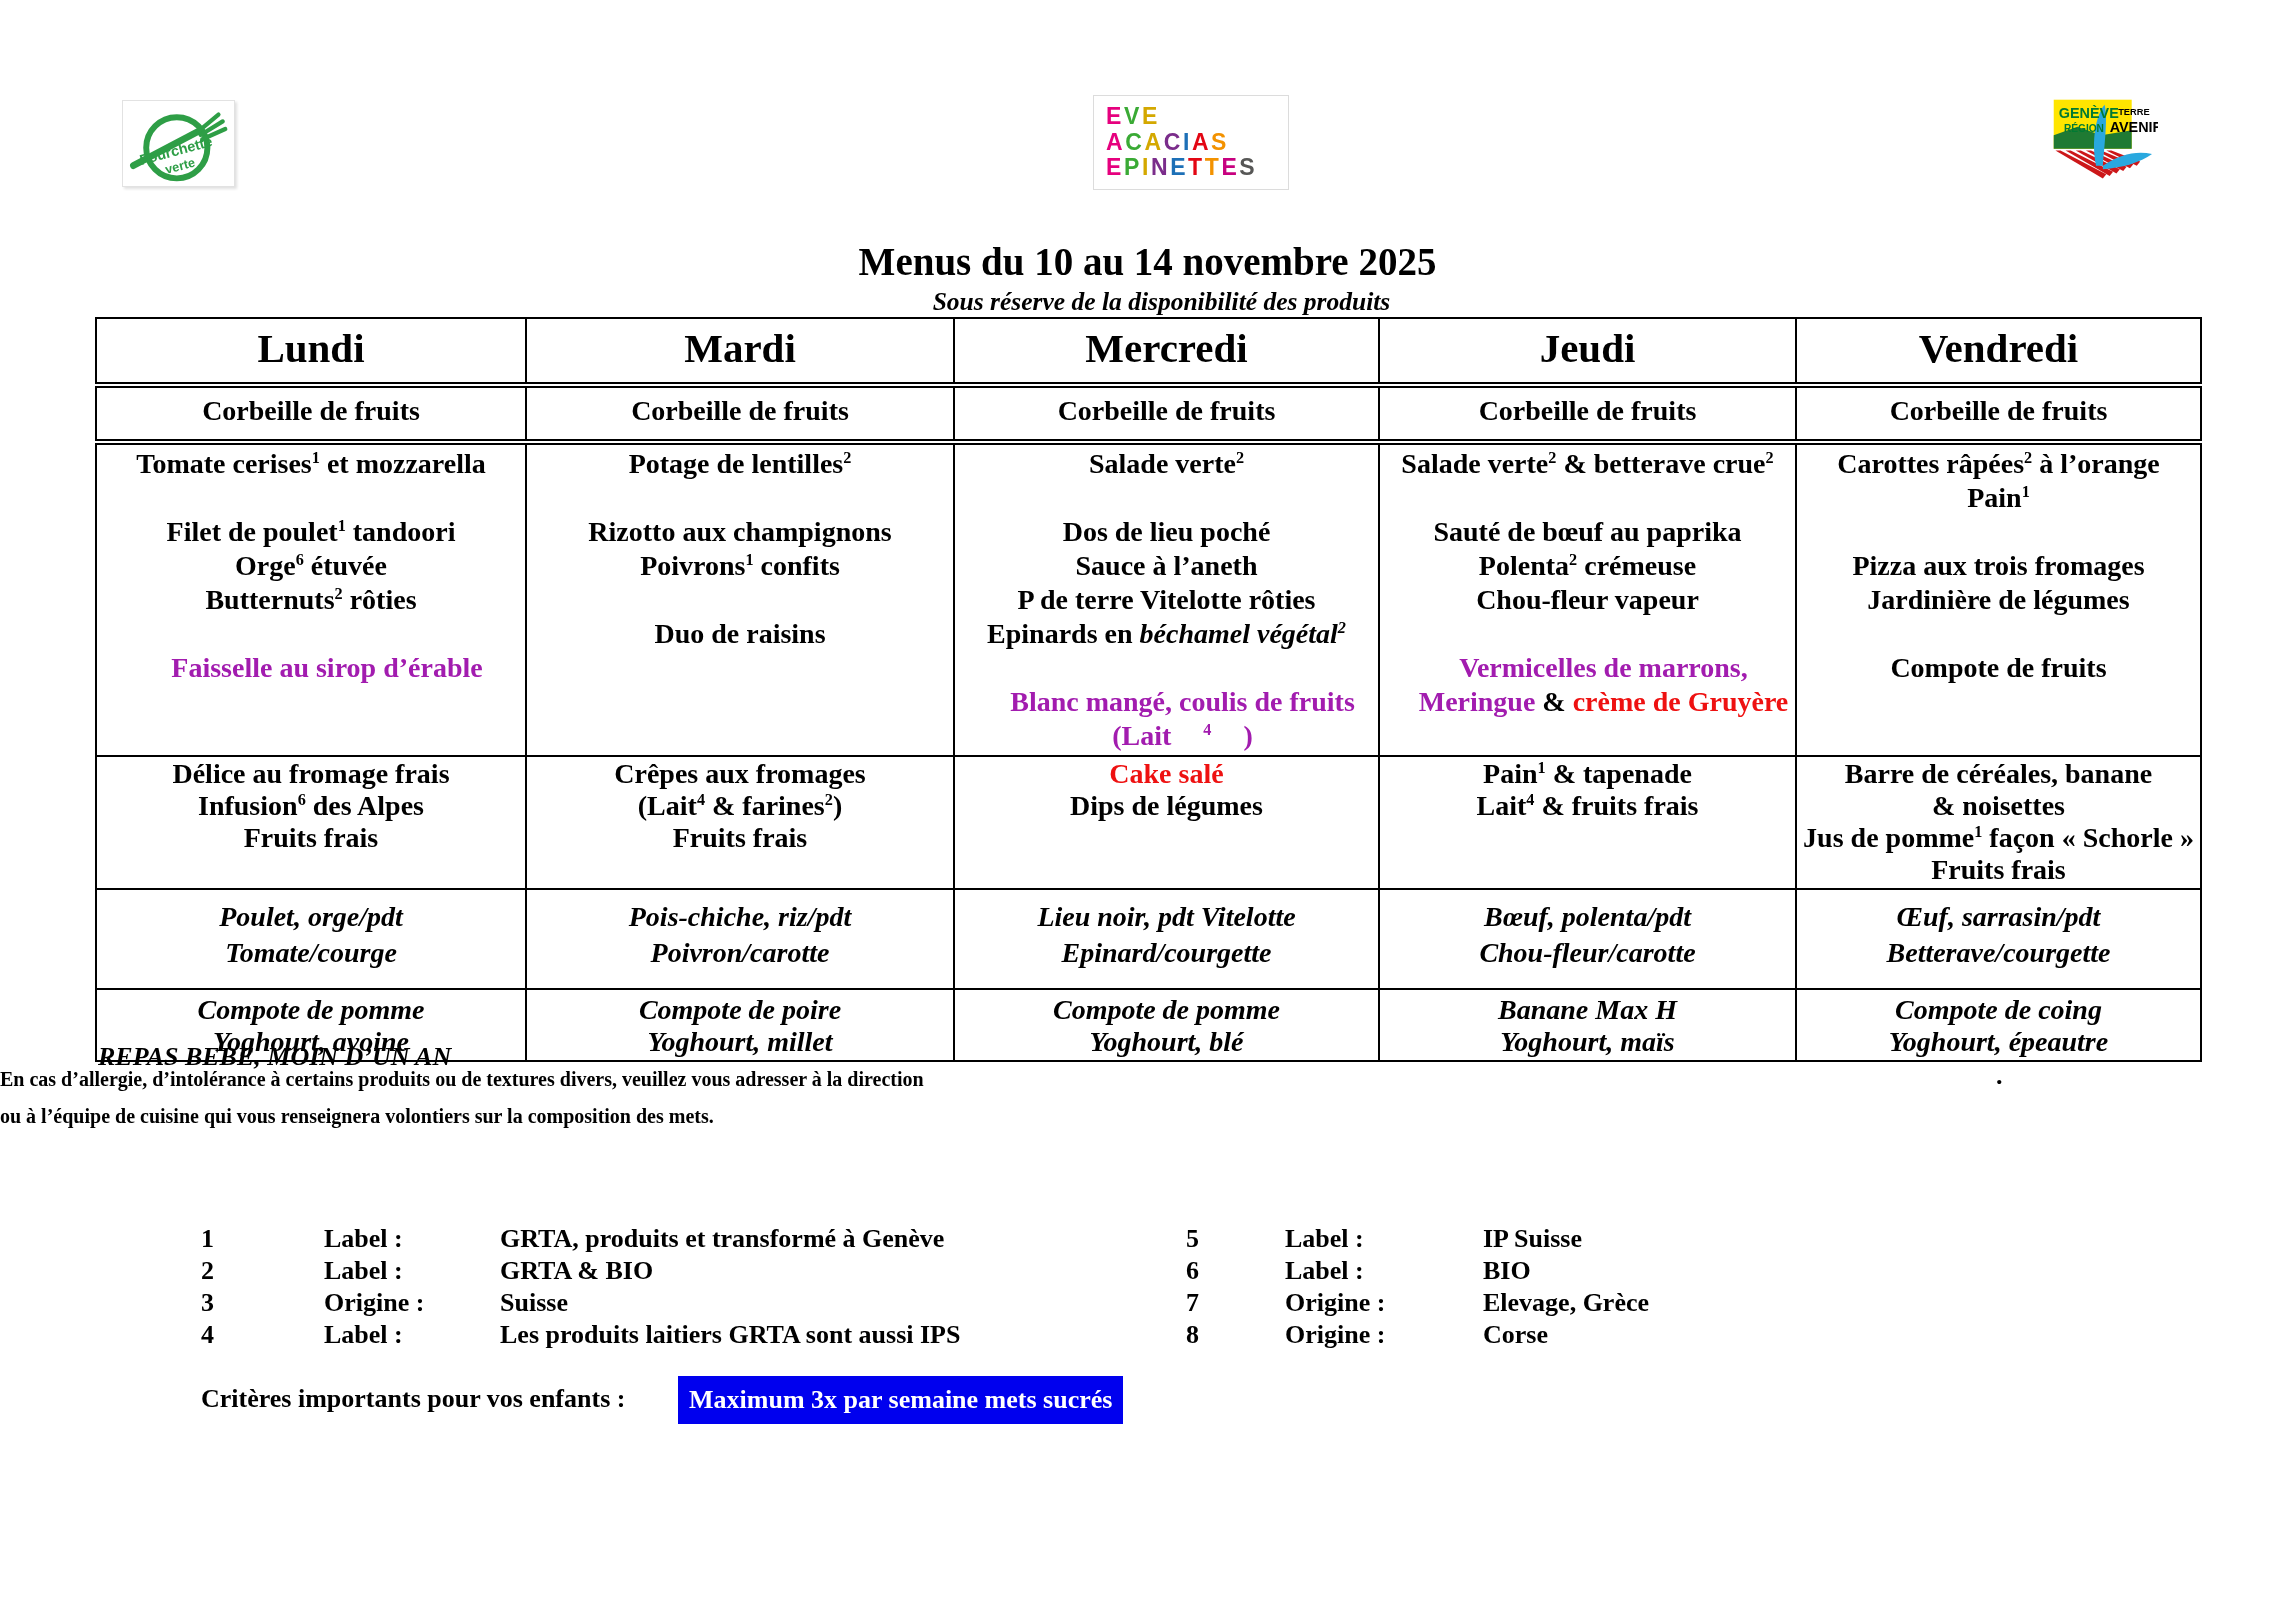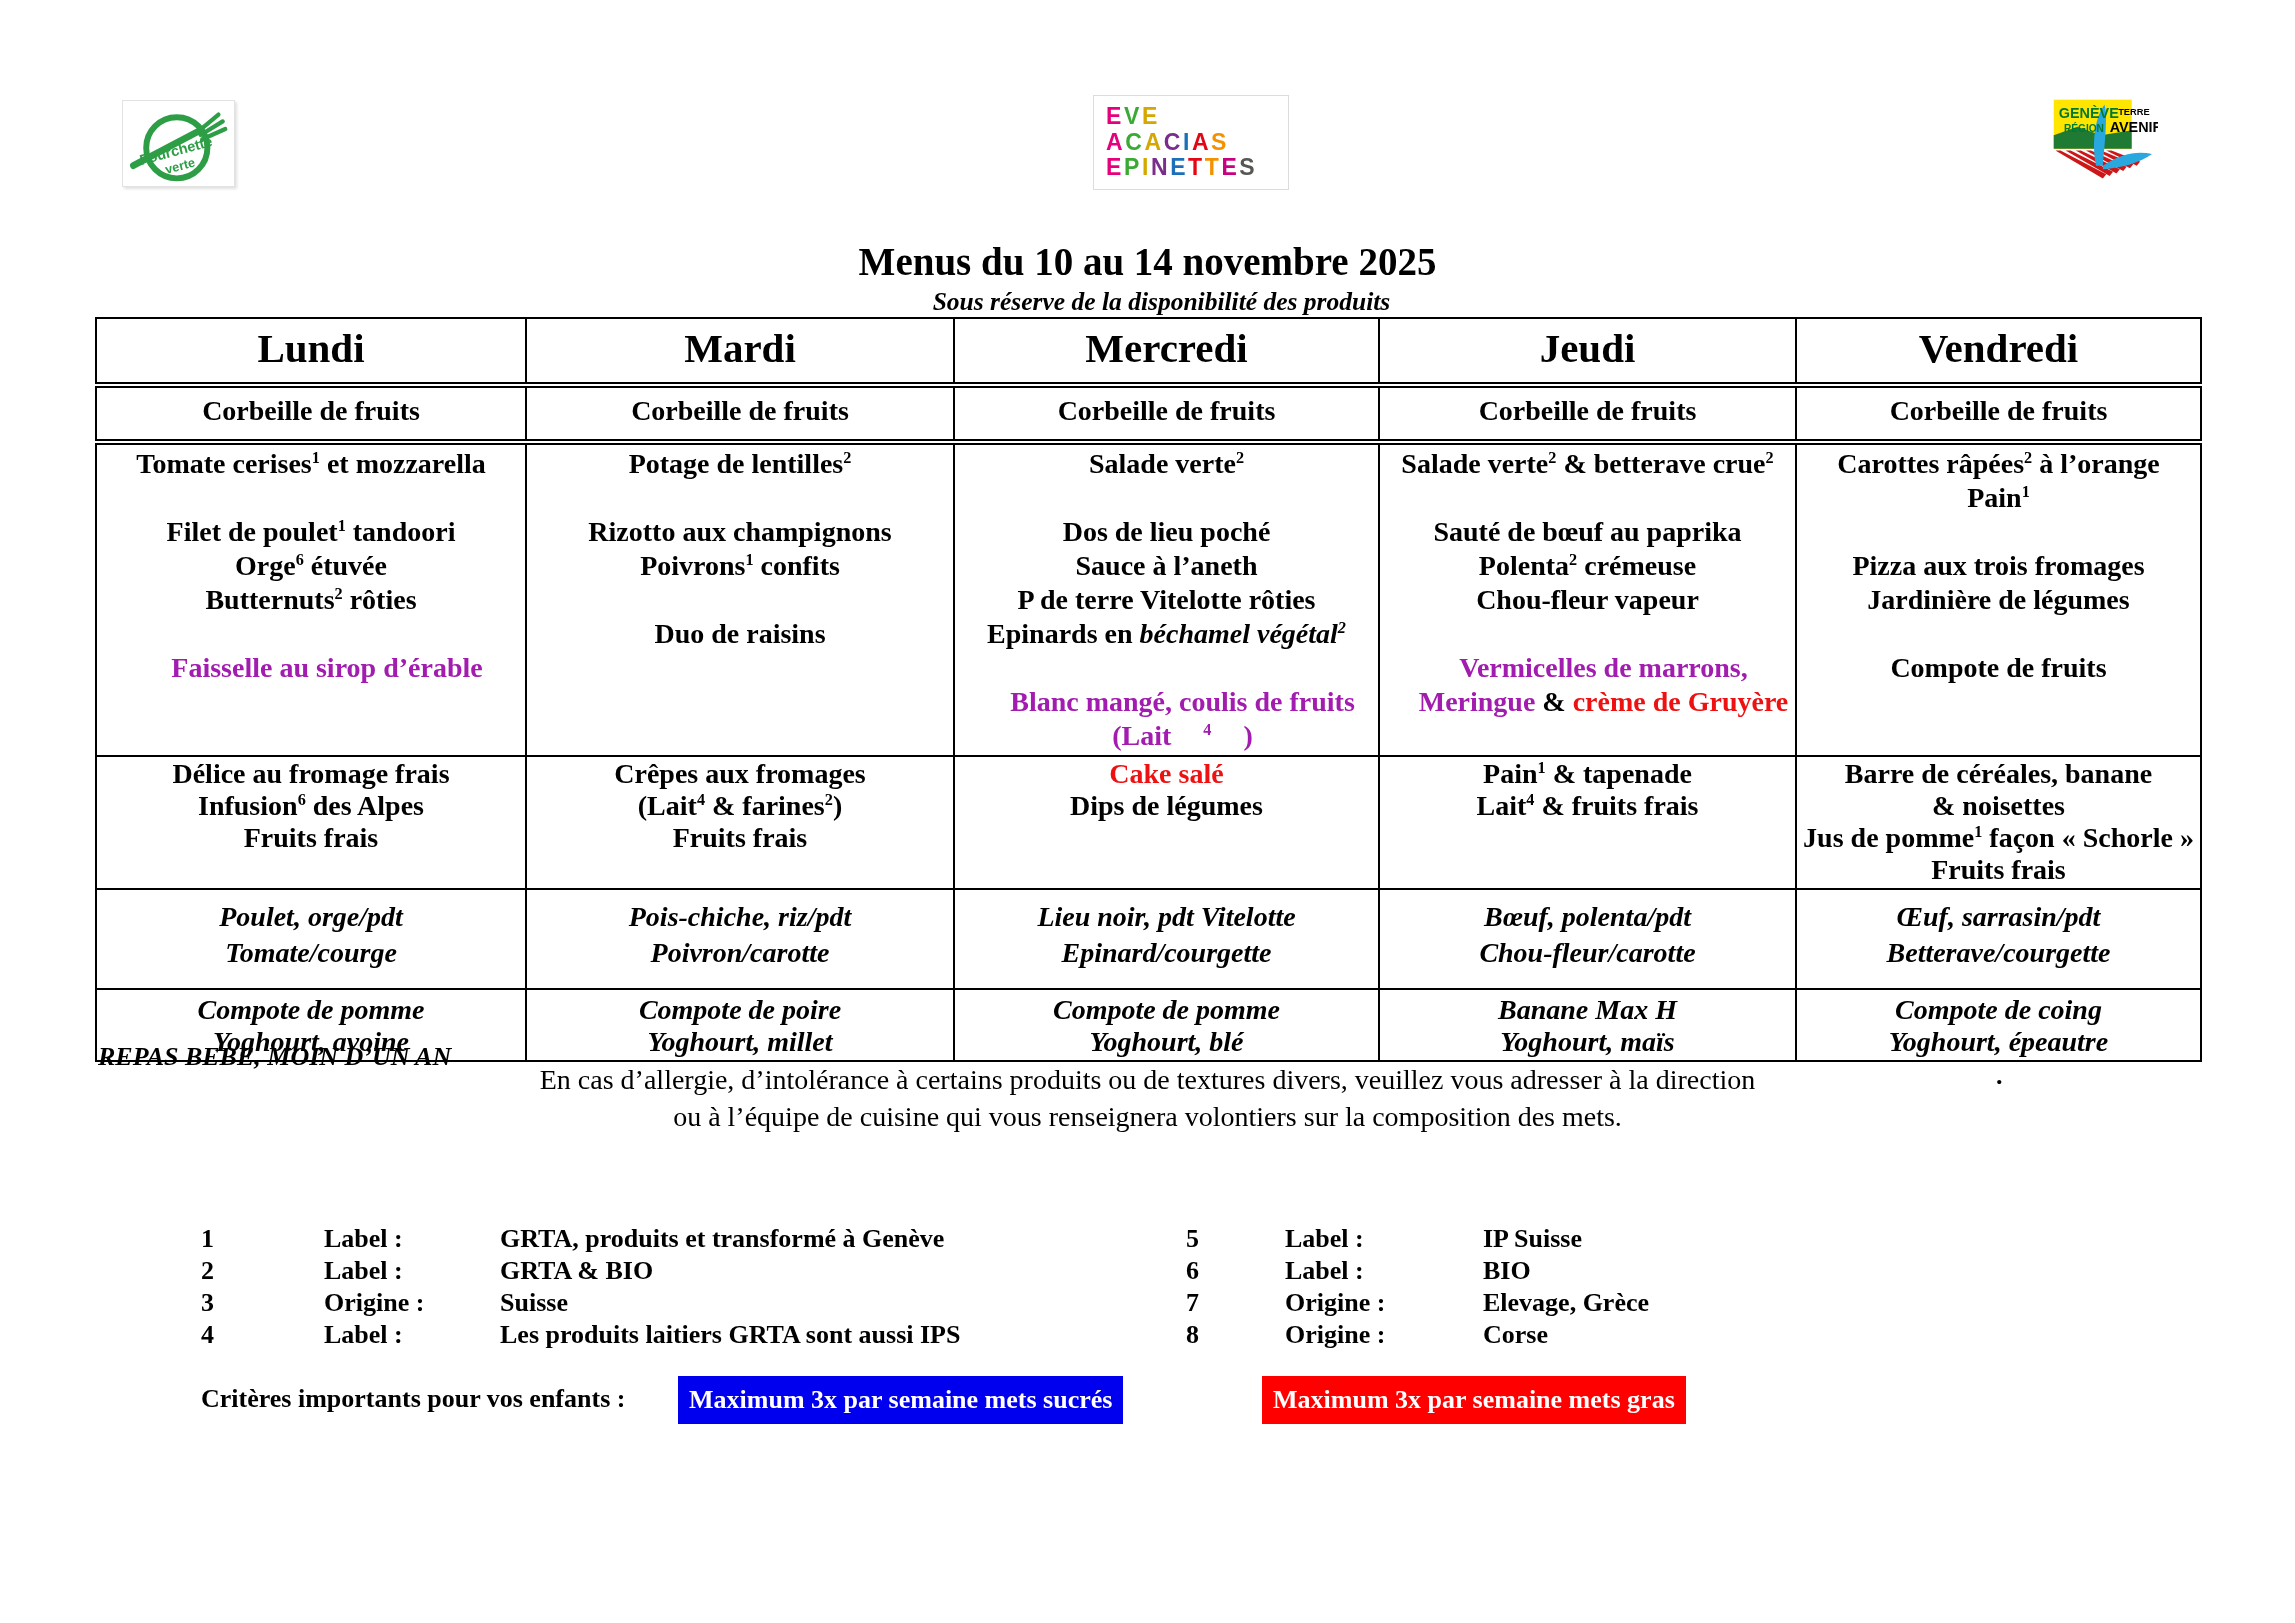--- a/index.html
+++ b/index.html
@@ -32,21 +32,21 @@
   tr.r-bebe td{height:60px;font-size:28px;font-style:italic;padding-top:4px;}
   tr.r-bebe .line{line-height:32px;min-height:32px;}
   sup{font-size:0.58em;line-height:0;}
   .c-blue{color:#a21caf;margin-left:32px;}
   .c-red{color:#EE1111;}
   .c-black{color:#000;}
   .it{font-style:italic;}
 
   
   .repas-bebe{position:absolute;left:98px;top:1042px;font-size:26px;font-weight:bold;font-style:italic;}
-  .allergy{position:absolute;left:0;right:0;top:1061px;text-align:center;font-size:28px;font-weight:normal;line-height:37px;}
+  .allergy{position:absolute;left:0;right:0;top:1061px;text-align:left;font-size:20px;font-weight:bold;line-height:37px;}
   .lone-dot{position:absolute;left:1996px;top:1061px;font-size:26px;font-weight:bold;}
   .bakery{position:absolute;left:0;right:0;top:1161px;text-align:center;font-size:26px;font-weight:bold;}
 
   .legend{position:absolute;top:1224px;font-size:26px;font-weight:bold;}
   .legend-left{left:201px;}
   .legend-right{left:1186px;}
   .legend .lrow{display:grid;height:32px;align-items:start;}
   .legend-left .lrow{grid-template-columns:123px 176px auto;}
   .legend-right .lrow{grid-template-columns:99px 198px auto;}
 
@@ -304,16 +304,15 @@
     </div>
     <div class="lrow">
       <span>8</span>
       <span>Origine :</span>
       <span>Corse</span>
     </div>
   </div>
 
   <div class="criteria-label">Critères importants pour vos enfants :</div>
   <div class="crit-box crit-sweet" style="background: rgb(0, 0, 238);">Maximum 3x par semaine mets sucrés</div>
-  <div class="crit-box crit-fat" style="background: rgb(255, 0, 0);">Maximum 3x par semaine mets gras</div>
 
 </div>
 
 
 </body></html>

